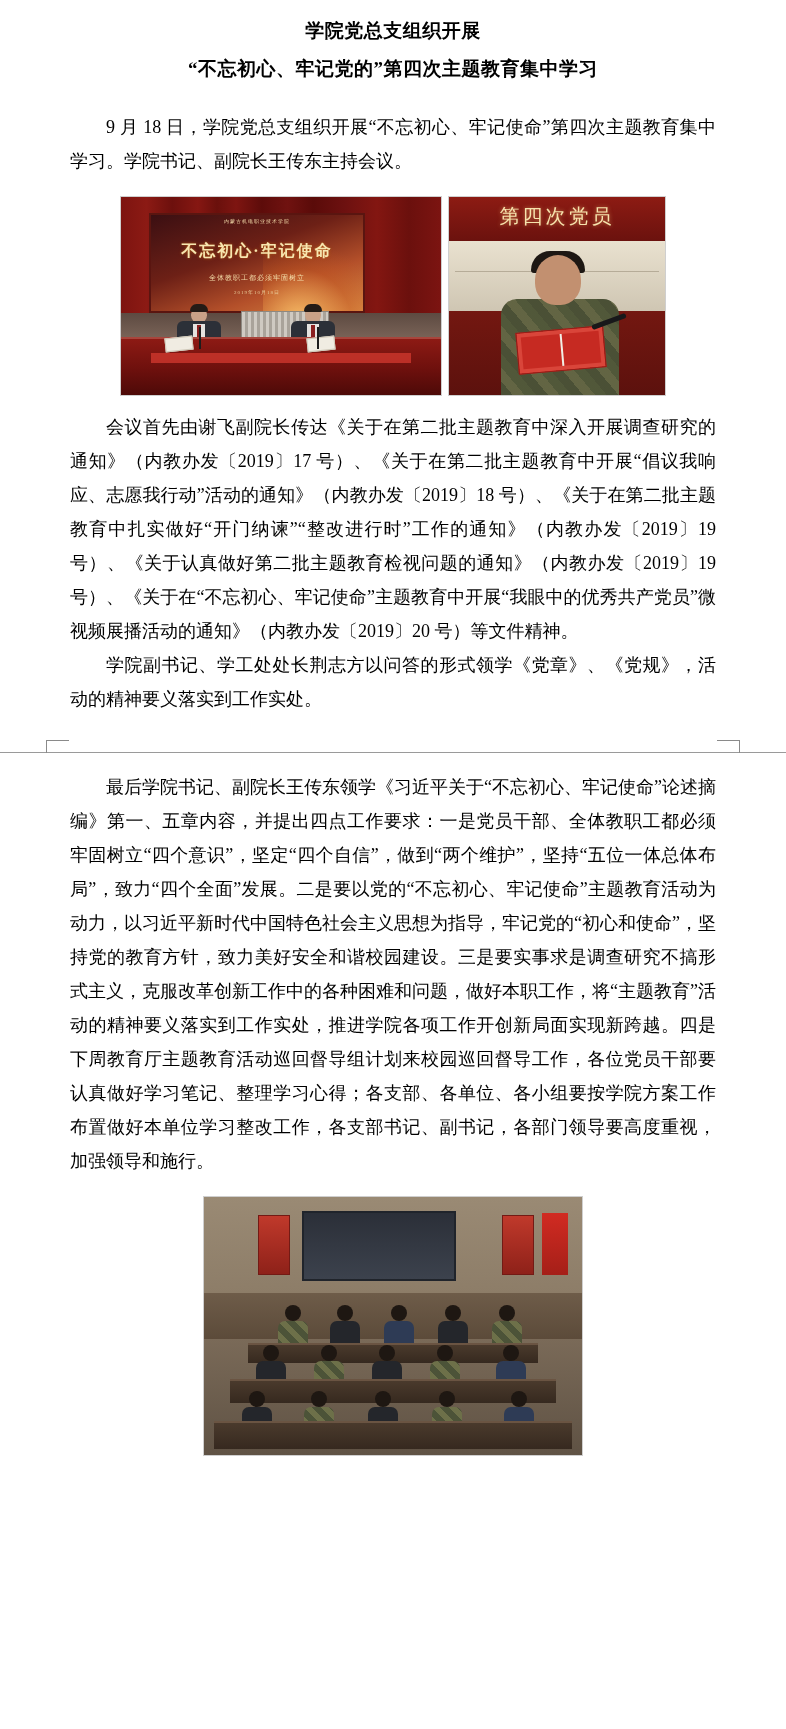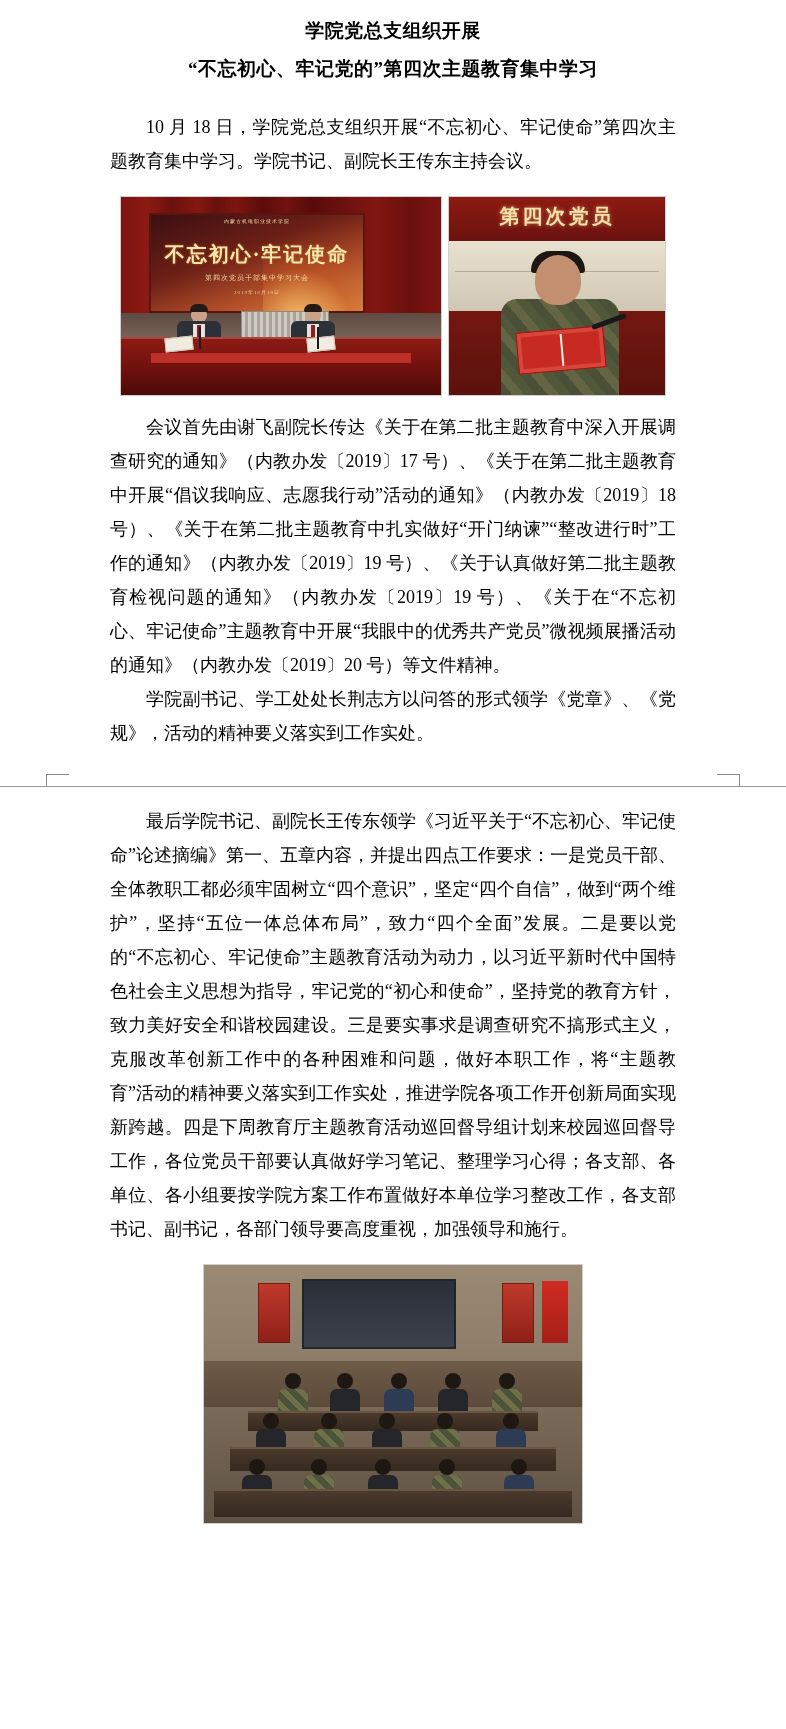--- a/index.html
+++ b/index.html
@@ -13,21 +13,21 @@
     color: #000000;
   }
   .page {
     position: relative;
     width: 786px;
     min-height: 1729px;
     box-sizing: border-box;
     padding: 0;
   }
   .content {
-    padding: 0 110px;
+    padding: 0 70px;
   }
   .title-block {
     text-align: center;
     padding-top: 12px;
   }
   .title-line {
     font-size: 19px;
     font-weight: bold;
     line-height: 38px;
     letter-spacing: 0.5px;
@@ -73,21 +73,21 @@
     border: 2px solid #5a1510;
     overflow: hidden;
   }
   .pa-screen .hdr {
     position: absolute; top: 3px; left: 0; right: 0;
     text-align: center; font-size: 5px; color: #f2d8a8;
     letter-spacing: 1px;
   }
   .pa-screen .big {
     position: absolute; top: 26px; left: 0; right: 0;
-    text-align: center; font-size: 20px; color: #f7e6b0;
+    text-align: center; font-size: 16px; color: #f7e6b0;
     font-weight: bold; letter-spacing: 2px;
     text-shadow: 0 0 3px #b35a12;
     font-family: "Liberation Serif", serif;
   }
   .pa-screen .sub {
     position: absolute; top: 58px; left: 0; right: 0;
     text-align: center; font-size: 7px; color: #f3dca8; letter-spacing: 1px;
   }
   .pa-screen .date {
     position: absolute; top: 74px; left: 0; right: 0;
@@ -157,21 +157,21 @@
 
   
   .pb-bg { position: absolute; inset: 0; background: linear-gradient(180deg,#57140f 0%, #7d1a12 40%, #5c110d 100%); }
   .pb-banner {
     position: absolute; left: 0; right: 0; top: 0; height: 44px;
     background: linear-gradient(180deg,#8d1b13,#6b120e);
     border-bottom: 2px solid #a94b3c;
   }
   .pb-banner .txt {
     position: absolute; left: 0; right: 0; top: 6px; text-align: center;
-    font-size: 20px; font-weight: bold; color: #f6e3ad; letter-spacing: 3px;
+    font-size: 20px; font-weight: normal; color: #f6e3ad; letter-spacing: 3px;
     text-shadow: 0 0 4px rgba(255,200,120,.6);
   }
   .pb-wall {
     position: absolute; left: 0; right: 0; top: 44px; height: 70px;
     background: linear-gradient(180deg,#e9e1cf 0%, #cfc6b3 100%);
   }
   .pb-wall .line {
     position: absolute; left: 6px; right: 6px; top: 30px; height: 1px; background: #b6ac98;
   }
   .pb-man {
@@ -278,31 +278,31 @@
 <body>
 
 <div class="page">
   <div class="content">
 
     <div class="title-block">
       <div class="title-line">学院党总支组织开展</div>
       <div class="title-line">“不忘初心、牢记党的”第四次主题教育集中学习</div>
     </div>
 
-    <p class="body-text first-para">10 月 18 日，学院党总支组织开展“不忘初心、牢记使命”第四次主题教育集中学习。学院书记、副院长王传东主持会议。</p>
+    <p class="body-text first-para">9 月 18 日，学院党总支组织开展“不忘初心、牢记使命”第四次主题教育集中学习。学院书记、副院长王传东主持会议。</p>
 
     <div class="figure two-up">
 
       <div class="photo photo-a">
         <div class="pa-bg"></div>
         <div class="pa-screen">
           <div class="sunburst"></div>
           <div class="hdr">内蒙古机电职业技术学院</div>
           <div class="big">不忘初心·牢记使命</div>
-          <div class="sub">第四次党员干部集中学习大会</div>
+          <div class="sub">全体教职工都必须牢固树立</div>
           <div class="date">2019年10月18日</div>
         </div>
         <div class="pa-floor"></div>
         <div class="pa-rad"></div>
         <div class="person p1">
           <div class="head"></div>
           <div class="hair"></div>
           <div class="torso"></div>
           <div class="shirt"></div>
           <div class="tie"></div>

